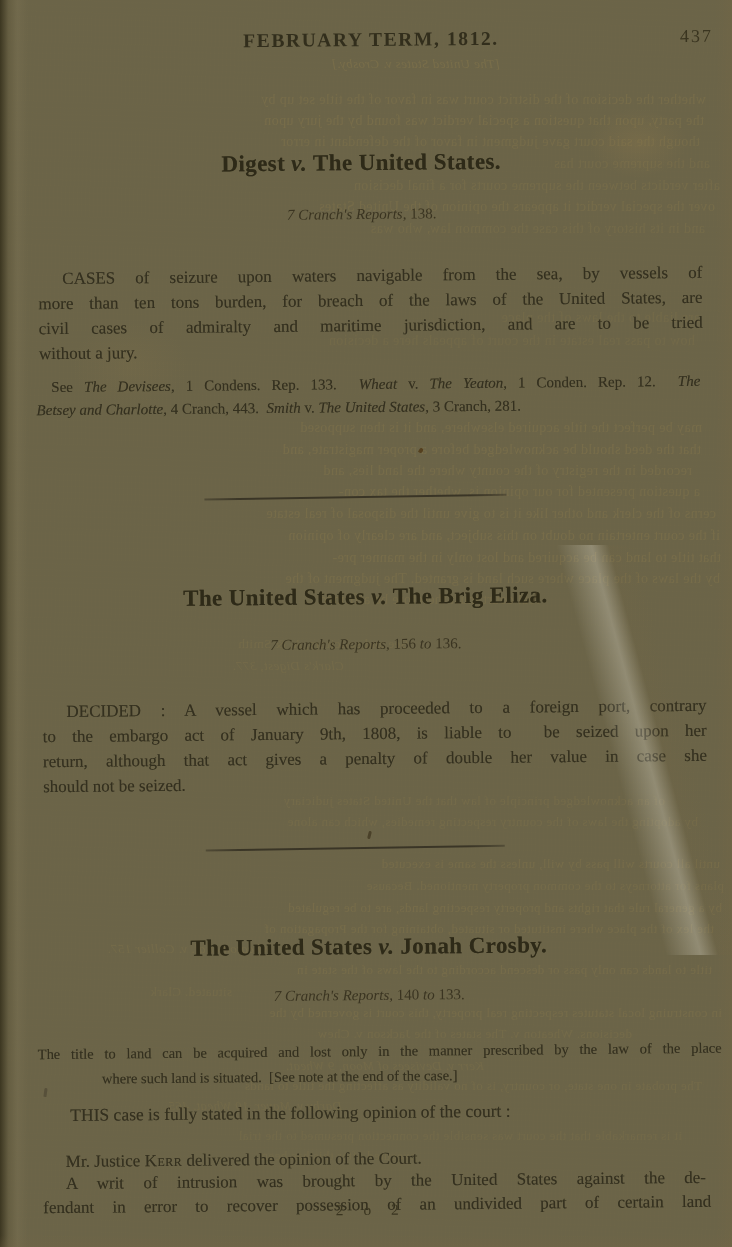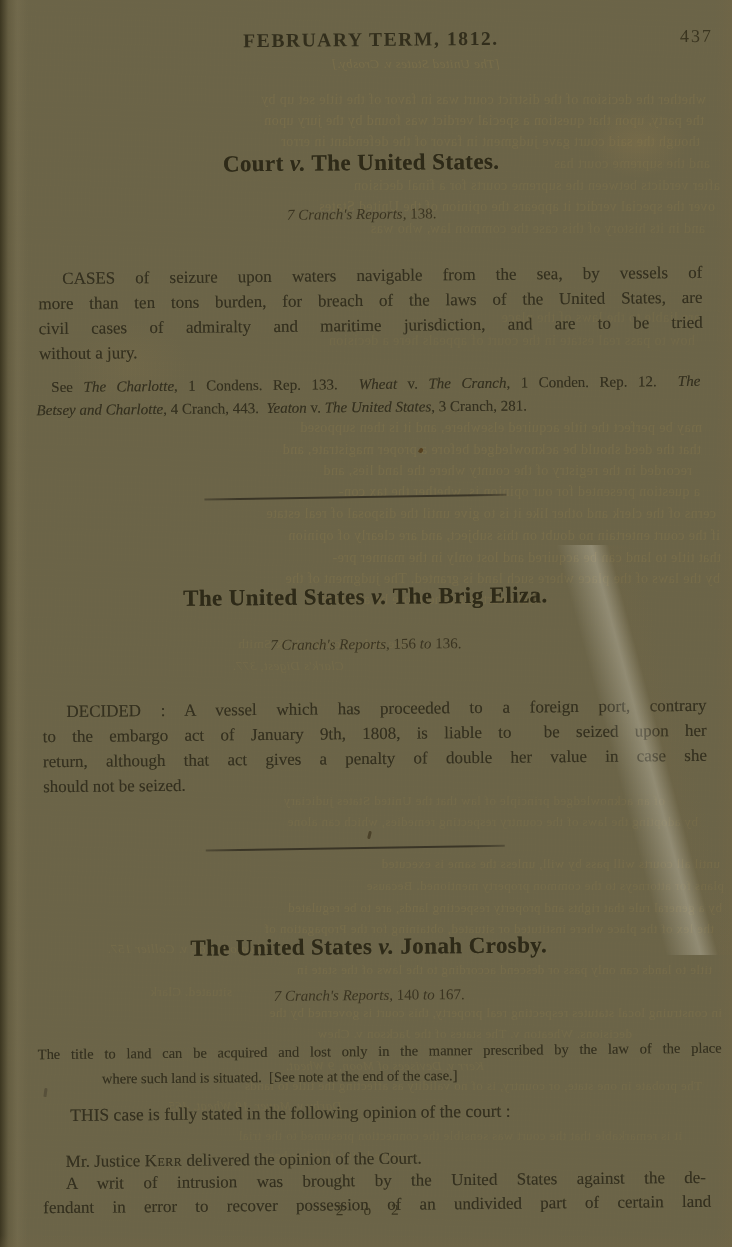--- a/index.html
+++ b/index.html
@@ -107,46 +107,46 @@
       <div class="bleed" style="left: 62px; top: 1128px; width: 620px; font-size: 13px; opacity: 0.16;">it is remarkable that the court was sensible the connection presumed to the trial</div>
       <div class="bleed" style="left: 56px; top: 1148px; width: 360px; font-size: 13px; opacity: 0.14;">executed after this has been</div>
     </div>
 
   <div class="content">
 
     <div class="running-title">FEBRUARY TERM, 1812.</div>
     <div class="page-num">437</div>
 
     <section>
-      <h1 class="case-title" style="top:150px"><span>Court </span><span class="it">v.</span><span> The United States.</span></h1>
+      <h1 class="case-title" style="top:150px"><span>Digest </span><span class="it">v.</span><span> The United States.</span></h1>
       <div class="citation" style="top:206px"><span class="it">7 Cranch's Reports,</span><span> 138.</span></div>
       <p class="ln ind" style="top:247px">CASES of seizure upon waters navigable from the sea, by vessels of</p>
       <p class="ln" style="top:272px">more than ten tons burden, for breach of the laws of the United States, are</p>
       <p class="ln" style="top:297px">civil cases of admiralty and maritime jurisdiction, and are to be tried</p>
       <p class="ln last" style="top:322px">without a jury.</p>
-      <p class="ln sm ind" style="top:357px"><span>See </span><span class="it">The Charlotte</span><span>, 1 Condens. Rep. 133.  </span><span class="it">Wheat</span><span> v. </span><span class="it">The Cranch</span><span>, 1 Conden. Rep. 12.  </span><span class="it">The</span></p>
-      <p class="ln sm last" style="top:380px"><span class="it">Betsey and Charlotte</span><span>, 4 Cranch, 443.  </span><span class="it">Yeaton</span><span> v. </span><span class="it">The United States</span><span>, 3 Cranch, 281.</span></p>
+      <p class="ln sm ind" style="top:357px"><span>See </span><span class="it">The Devisees</span><span>, 1 Condens. Rep. 133.  </span><span class="it">Wheat</span><span> v. </span><span class="it">The Yeaton</span><span>, 1 Conden. Rep. 12.  </span><span class="it">The</span></p>
+      <p class="ln sm last" style="top:380px"><span class="it">Betsey and Charlotte</span><span>, 4 Cranch, 443.  </span><span class="it">Smith</span><span> v. </span><span class="it">The United States</span><span>, 3 Cranch, 281.</span></p>
     </section>
 
     <div class="rule" style="top:496px;left:200px;width:302px"></div>
 
     <section>
       <h1 class="case-title" style="top:584px"><span>The United States </span><span class="it">v.</span><span> The Brig Eliza.</span></h1>
       <div class="citation" style="top:636px"><span class="it">7 Cranch's Reports,</span><span> 156 </span><span class="it">to</span><span> 136.</span></div>
       <p class="ln ind" style="top:680px">DECIDED : A vessel which has proceeded to a foreign port, contrary</p>
       <p class="ln" style="top:705px">to the embargo act of January 9th, 1808, is liable to  be seized upon her</p>
       <p class="ln" style="top:730px">return, although that act gives a penalty of double her value in case she</p>
       <p class="ln last" style="top:755px">should not be seized.</p>
     </section>
 
     <div class="rule" style="top:847px;left:198px;width:299px"></div>
 
     <section>
       <h1 class="case-title" style="top:934px"><span>The United States </span><span class="it">v.</span><span> Jonah Crosby.</span></h1>
-      <div class="citation" style="top:987px"><span class="it">7 Cranch's Reports,</span><span> 140 </span><span class="it">to</span><span> 167.</span></div>
+      <div class="citation" style="top:987px"><span class="it">7 Cranch's Reports,</span><span> 140 </span><span class="it">to</span><span> 133.</span></div>
       <p class="ln hn" style="top:1024px">The title to land can be acquired and lost only in the manner prescribed by the law of the place</p>
       <p class="ln hn last" style="top:1049px;left:92px;width:620px">where such land is situated.  [See note at the end of the case.]</p>
       <p class="ln ind last" style="top:1082px;font-size:17.5px">THIS case is fully stated in the following opinion of the court :</p>
       <p class="ln ind last" style="top:1130px;padding-left:19px"><span>Mr. Justice </span><span class="sc">Kerr</span><span> delivered the opinion of the Court.</span></p>
       <p class="ln ind" style="top:1152px;padding-left:19px">A writ of intrusion was brought by the United States against the de-</p>
       <p class="ln" style="top:1176px;left:32px;width:668px">fendant in error to recover possession of an undivided part of certain land</p>
     </section>
 
     <div class="footer-sig">2 o 2</div>
   </div>

